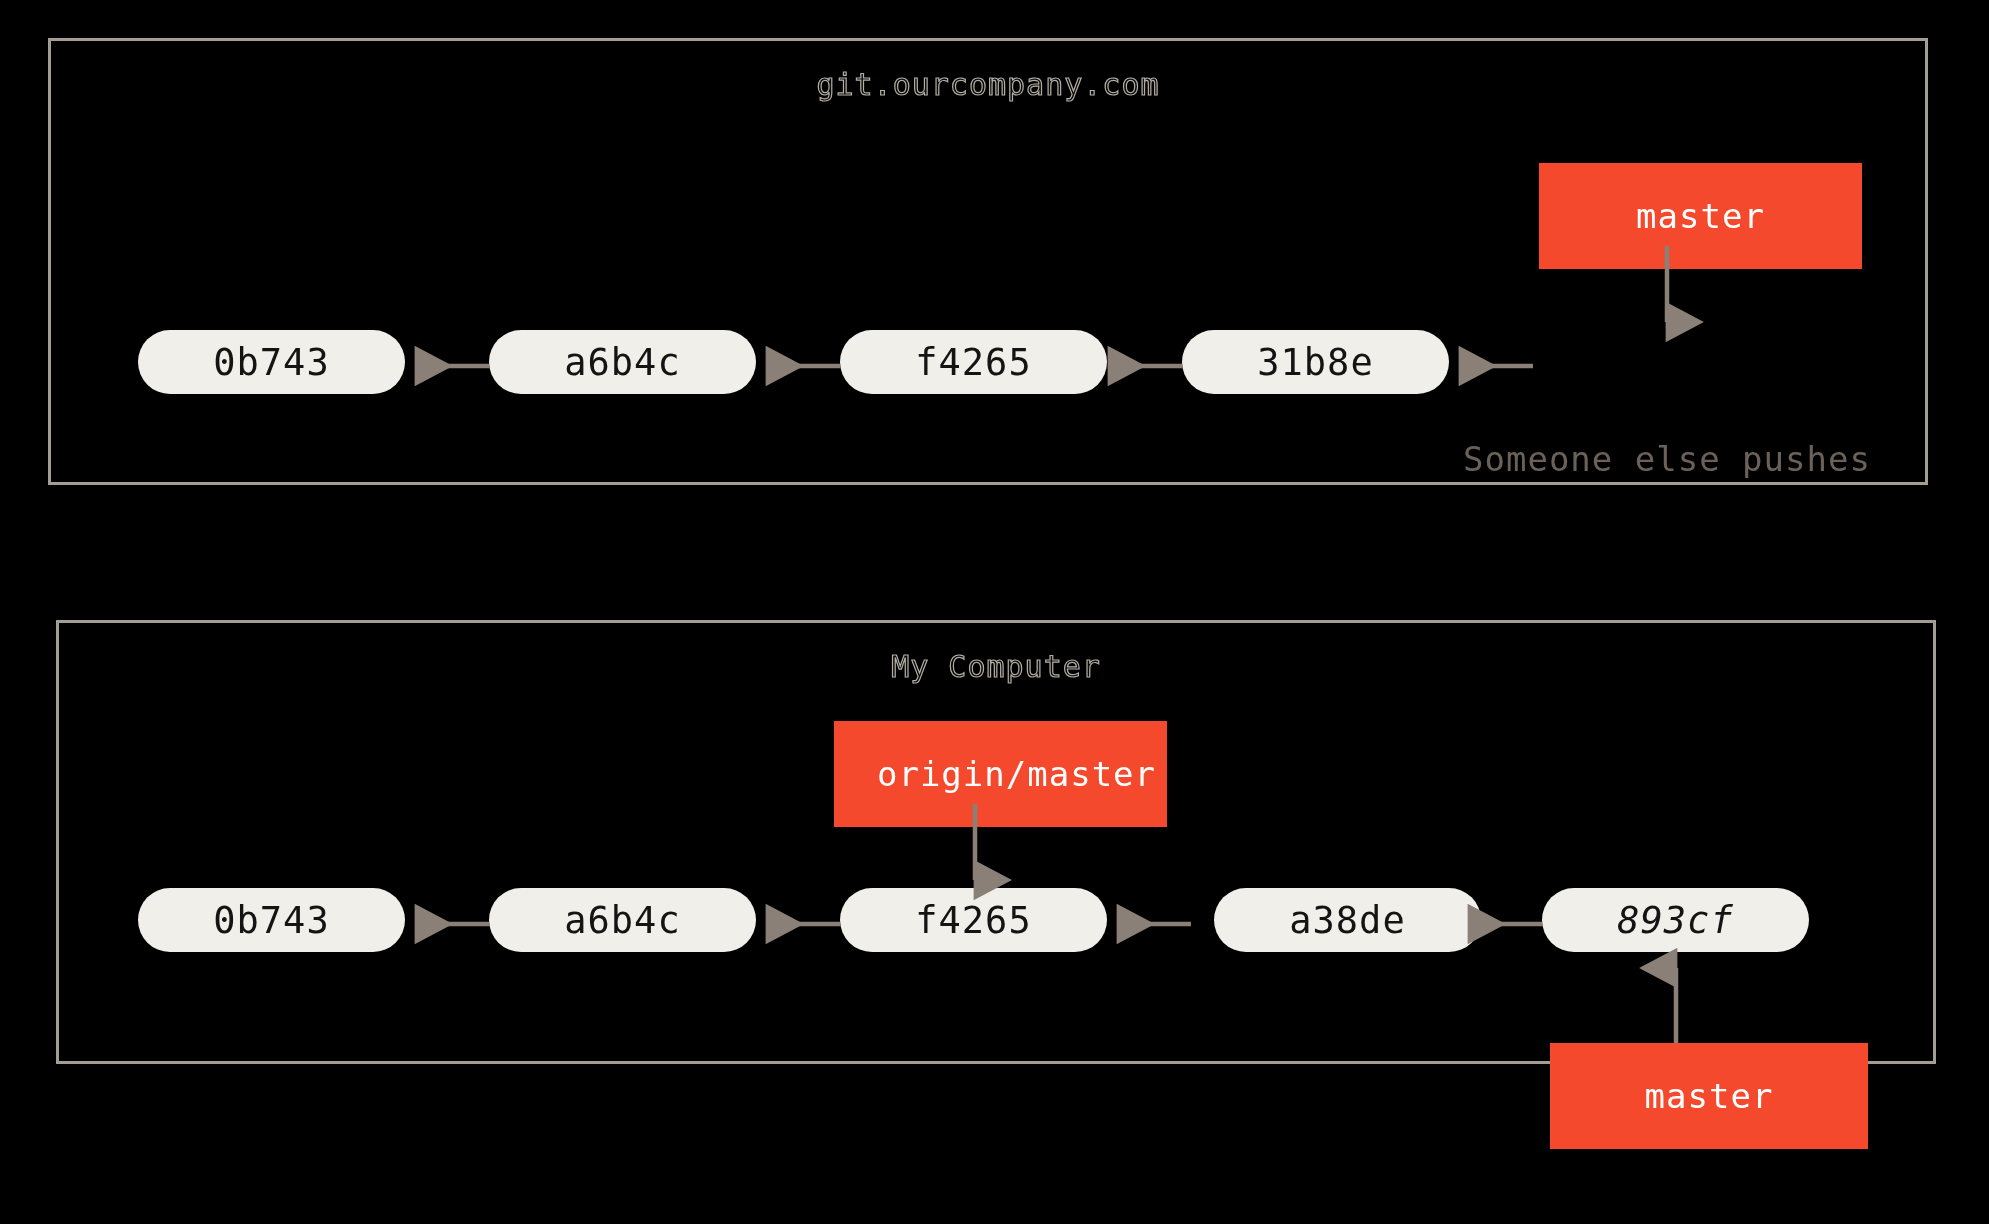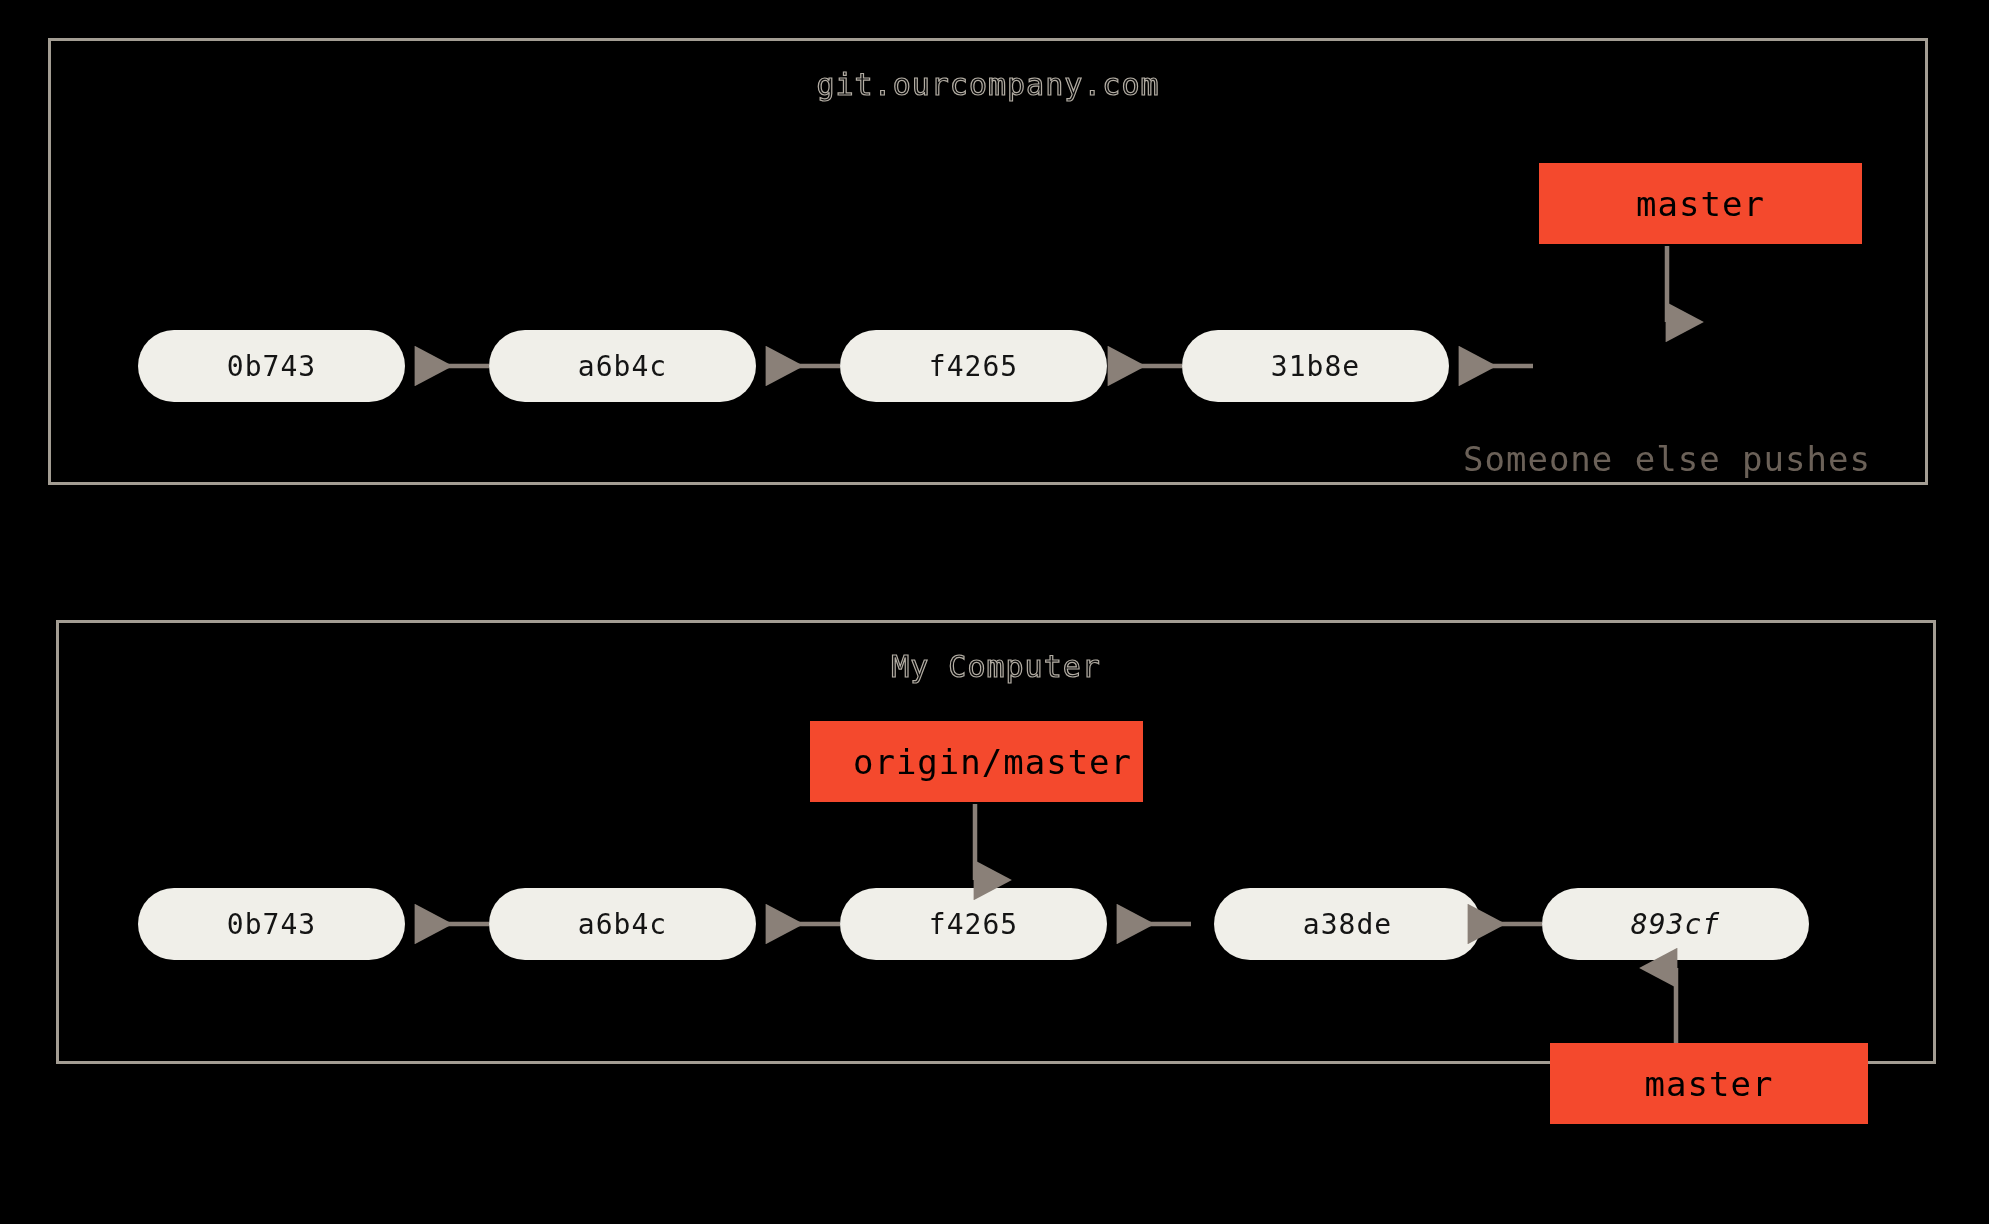--- a/index.html
+++ b/index.html
@@ -51,41 +51,41 @@
     text-shadow: 0 0 0 #000;
     white-space: pre;
     user-select: none;
   }
   #panel-server .panel-title { top: 26px; }
   #panel-local  .panel-title { top: 26px; }
 
   
   .commit {
     position: absolute;
-    height: 72px;
+    height: 64px;
     background: #f0efe9;
     border-radius: 36px;
     display: flex;
     align-items: center;
     justify-content: center;
     color: #141414;
-    font-size: 28px;
+    font-size: 37px;
     letter-spacing: 1px;
     box-sizing: border-box;
   }
 
   
   .branch-label {
     position: absolute;
-    height: 81px;
+    height: 106px;
     background: #f4492d;
     display: flex;
     align-items: center;
     justify-content: center;
-    color: #000000;
+    color: #ffffff;
     font-size: 34px;
     letter-spacing: 1px;
     box-sizing: border-box;
   }
 
   
   .annotation {
     position: absolute;
     color: #6b6158;
     font-size: 34px;
@@ -122,21 +122,21 @@
   <div class="panel" id="panel-local">
     <div class="panel-title">My Computer</div>
   </div>
 
   <div class="commit" style="left:138px;  top:888px; width:267px;">0b743</div>
   <div class="commit" style="left:489px;  top:888px; width:267px;">a6b4c</div>
   <div class="commit" style="left:840px;  top:888px; width:267px;">f4265</div>
   <div class="commit" style="left:1214px; top:888px; width:267px;">a38de</div>
   <div class="commit" style="left:1542px; top:888px; width:267px;font-style:italic;">893cf</div>
 
-  <div class="branch-label" style="left:810px; top:721px; width:333px;padding-left:32px;">origin/master</div>
+  <div class="branch-label" style="left:834px; top:721px; width:333px;padding-left:32px;">origin/master</div>
   <div class="branch-label" style="left:1550px; top:1043px; width:318px;">master</div>
 
   <svg class="arrow-layer" width="1989" height="1224" viewBox="0 0 1989 1224">
     <defs>
       <marker id="ah-left" markerWidth="9" markerHeight="9" refX="8.2" refY="4.5" orient="auto" markerUnits="strokeWidth">
         <path d="M8.5,0 L8.5,9 L0,4.5 Z" fill="#8a8078"></path>
       </marker>
       <marker id="ah-down" markerWidth="9" markerHeight="9" refX="4.5" refY="8.2" orient="auto" markerUnits="strokeWidth">
         <path d="M0,8.5 L9,8.5 L4.5,0 Z" fill="#8a8078"></path>
       </marker>

